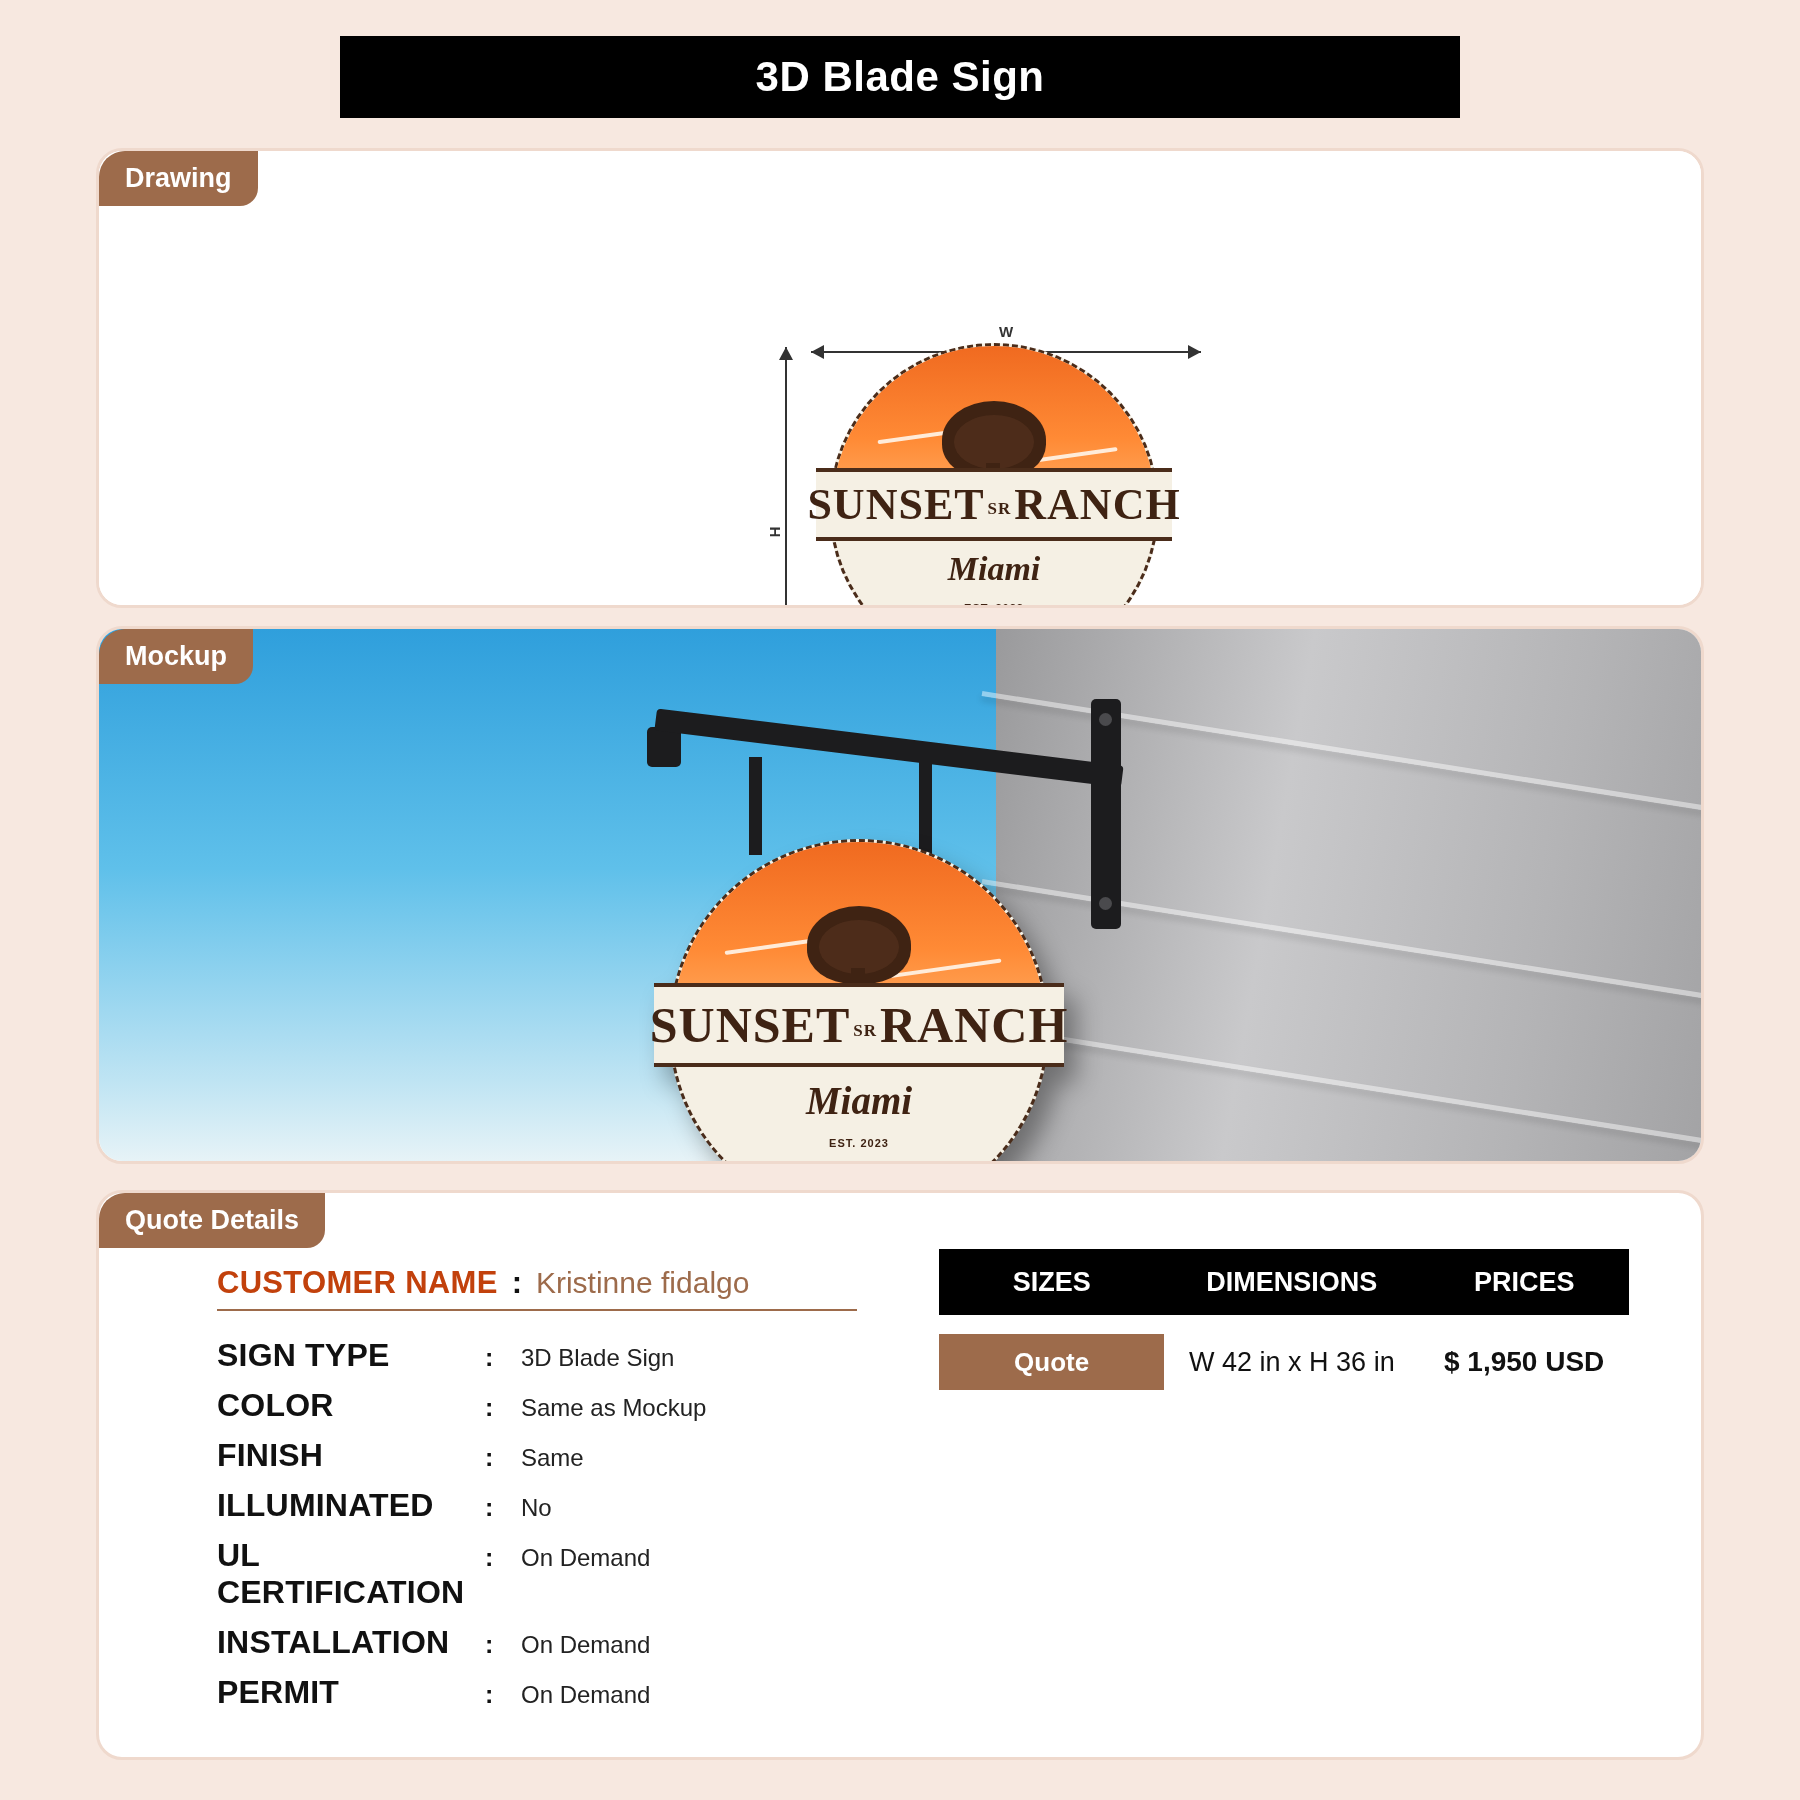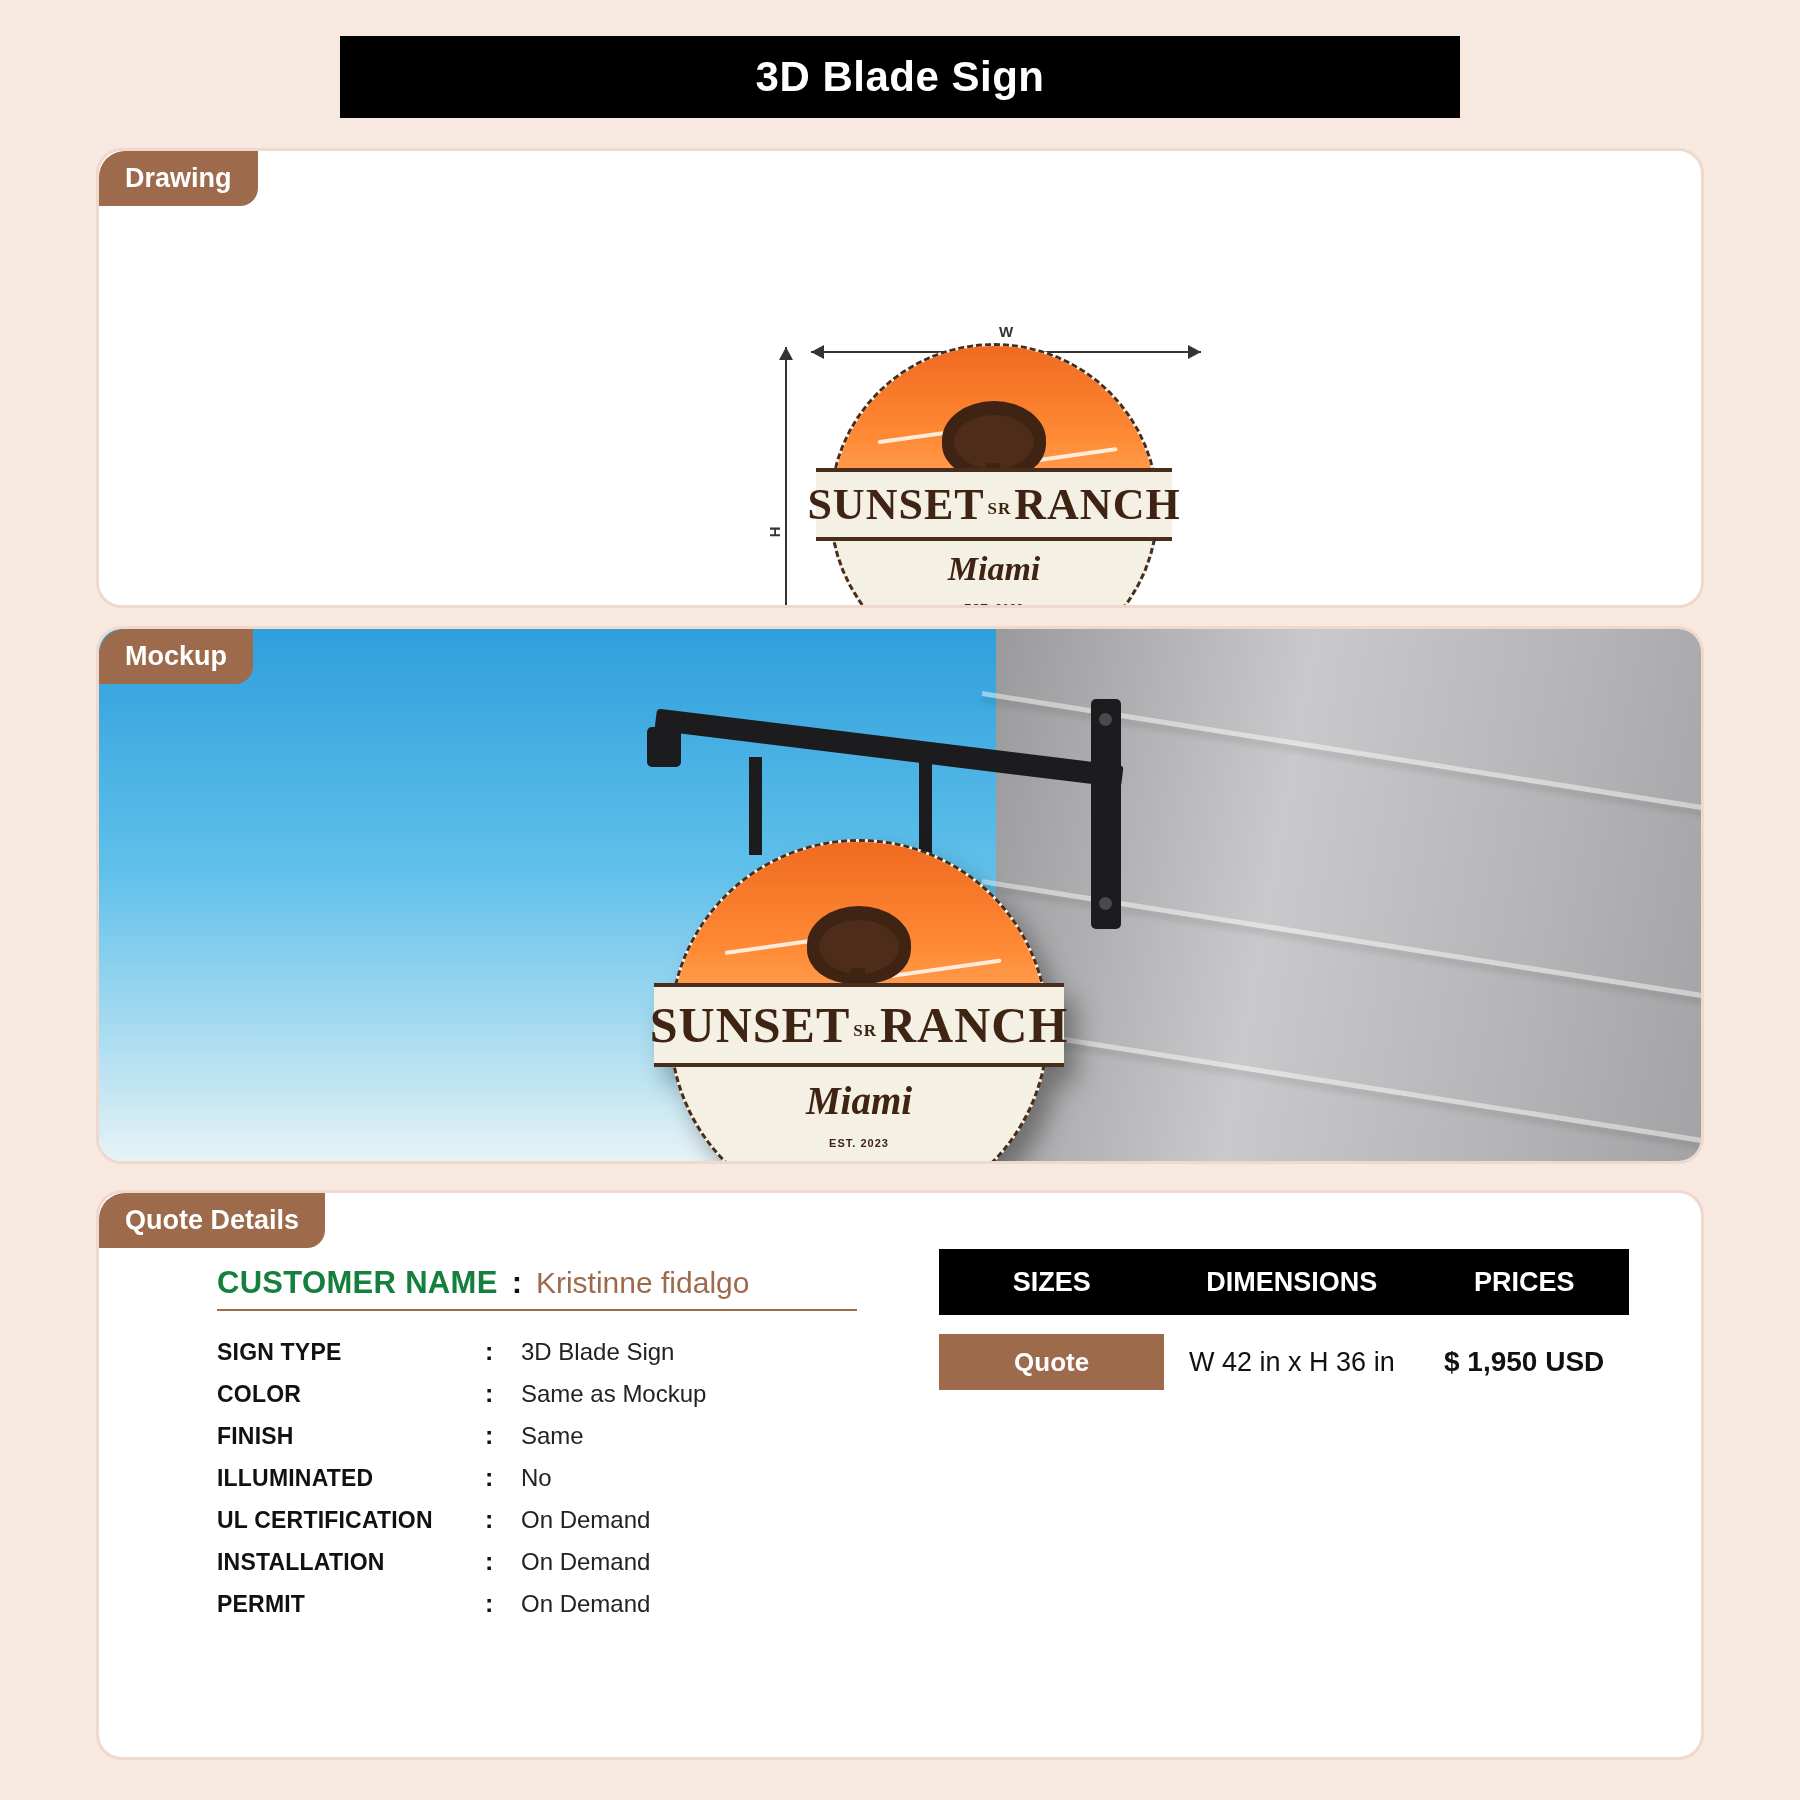--- a/index.html
+++ b/index.html
@@ -295,40 +295,40 @@
 
   .customer-row {
     position: absolute;
     left: 118px; top: 72px;
     width: 640px;
     display: flex; align-items: baseline; gap: 14px;
     border-bottom: 2px solid #9d6b4b;
     padding-bottom: 8px;
   }
   .customer-label {
-    font-size: 31px; font-weight: bold; color: #15803d;
+    font-size: 31px; font-weight: bold; color: #c2410c;
     letter-spacing: 0.3px;
   }
   .customer-colon { font-size: 31px; font-weight: bold; color: #111; }
   .customer-value {
     font-size: 30px; color: #9d6b4b;
   }
 
   .spec-list {
     position: absolute;
     left: 118px; top: 144px;
     width: 640px;
   }
   .spec-row {
     display: flex; align-items: baseline;
     margin-bottom: 13px;
   }
   .spec-key {
     width: 268px;
-    font-size: 23px; font-weight: bold; color: #111;
+    font-size: 32px; font-weight: bold; color: #111;
     letter-spacing: 0.2px;
   }
   .spec-colon { width: 36px; font-size: 25px; font-weight: bold; color: #111; }
   .spec-val { font-size: 24px; color: #222; }
 
   .price-table {
     position: absolute;
     left: 840px; top: 56px;
     width: 690px;
   }

